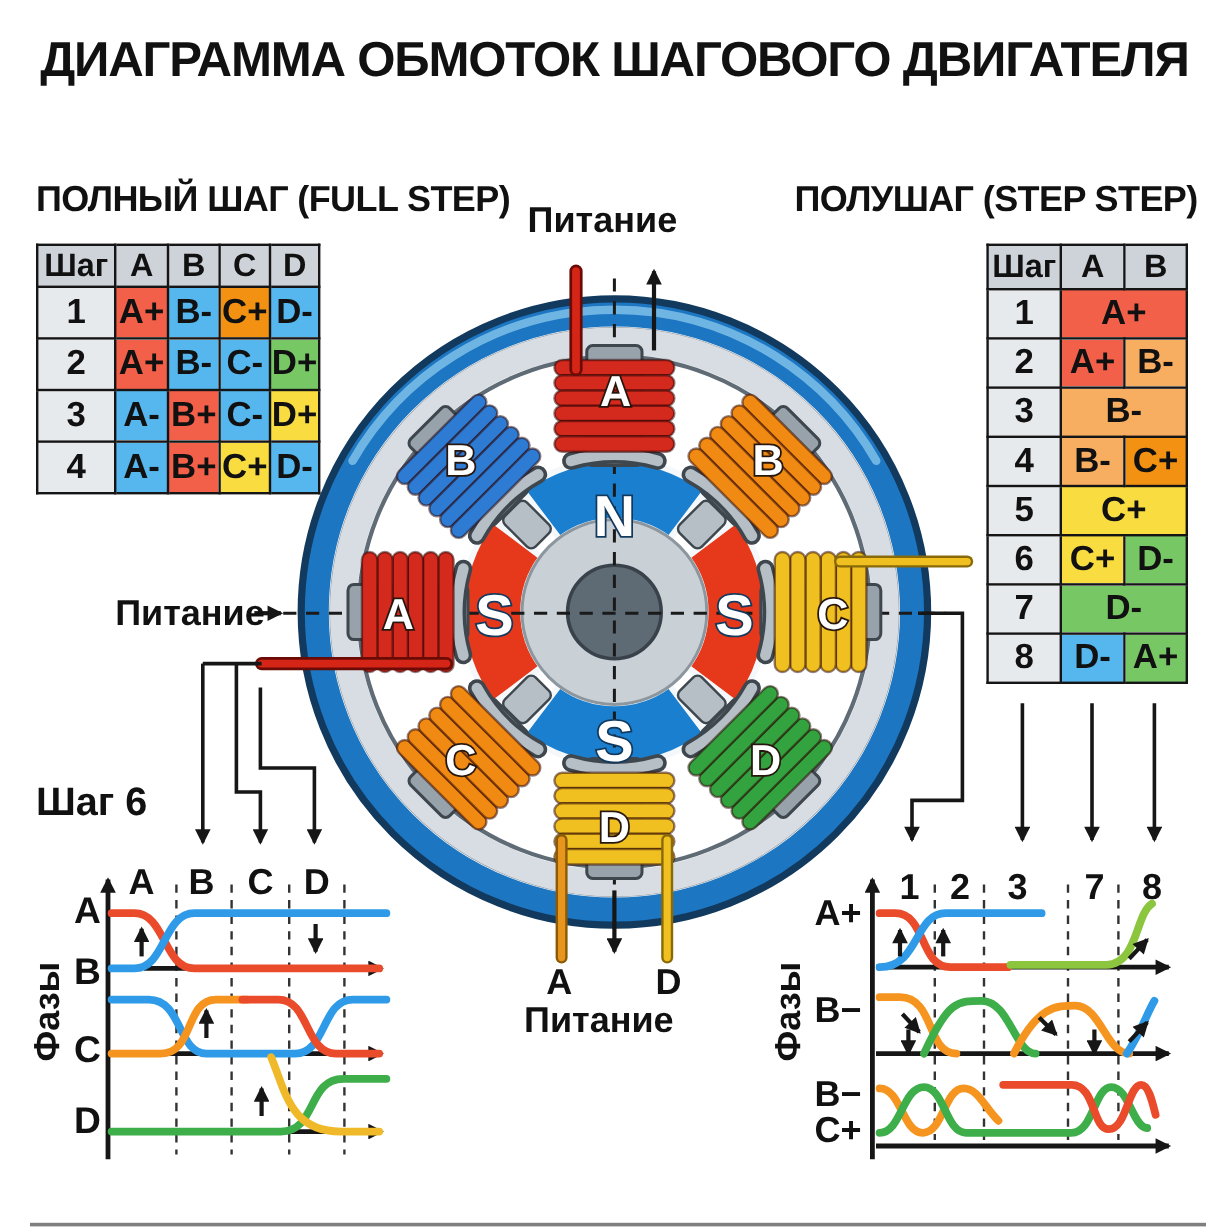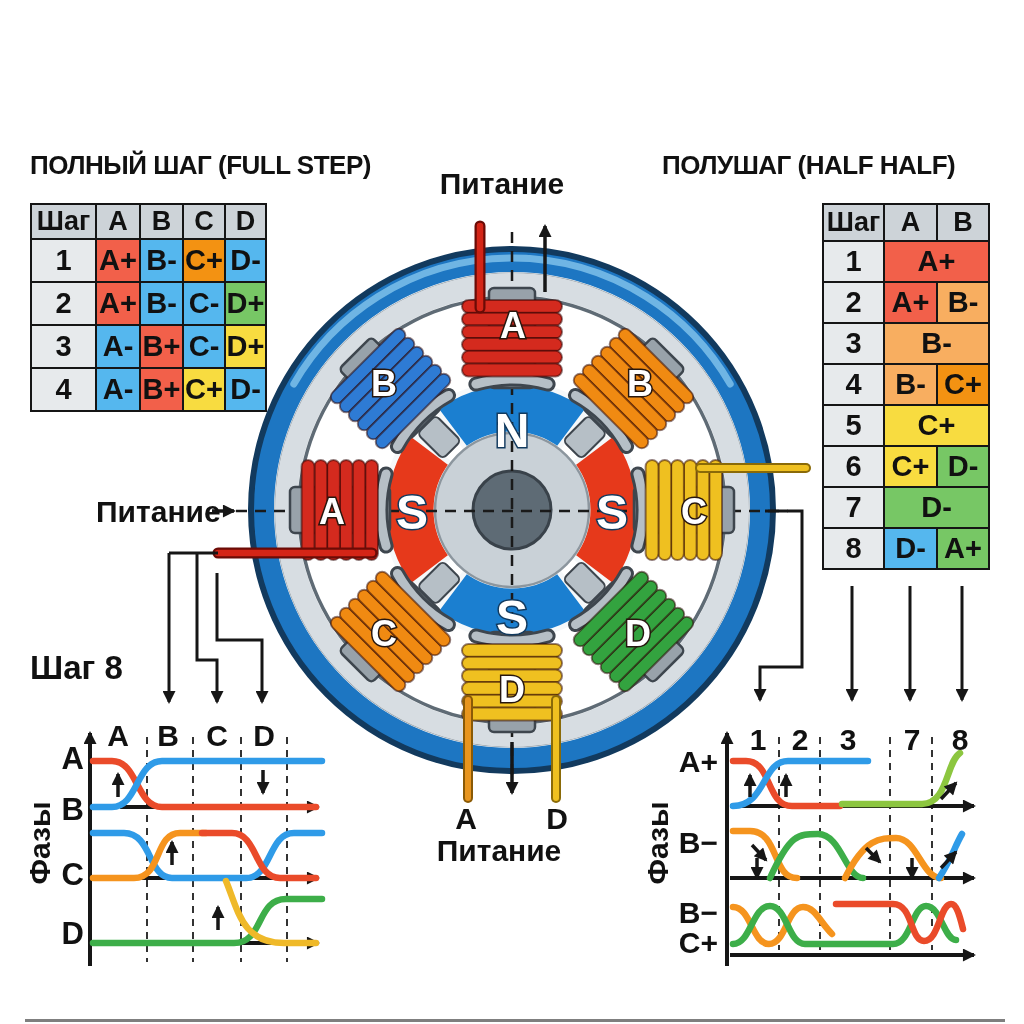--- a/index.html
+++ b/index.html
@@ -5,21 +5,21 @@
   html,body{margin:0;padding:0;background:#fff;}
   #stage{position:relative;width:1024px;height:1024px;background:#ffffff;overflow:hidden;
          font-family:"Liberation Sans","DejaVu Sans",sans-serif;color:#111;}
   .abs{position:absolute;white-space:nowrap;font-weight:bold;color:#111;}
   .cx{transform:translateX(-50%);}
   .cxy{transform:translate(-50%,-50%);}
   .rr{transform:translate(-100%,-50%);}
   .rot{transform:translate(-50%,-50%) rotate(-90deg);}
   .ttl1{font-size:41px;letter-spacing:-1px;}
   .ttl2{font-size:37px;letter-spacing:-1px;}
-  .hd{font-size:26px;letter-spacing:-0.5px;}
+  .hd{font-size:30px;letter-spacing:-0.5px;}
   .lab30{font-size:30px;}
   .lab31{font-size:31px;}
   .lab33{font-size:33px;}
   table{border-collapse:collapse;table-layout:fixed;position:absolute;}
   td,th{border:2.5px solid #151515;text-align:center;vertical-align:middle;
         font-weight:bold;padding:0;overflow:hidden;}
   #fullStepTable{left:30px;top:203px;width:235px;}
   #fullStepTable th{height:33px;font-size:27px;background:#CDD3D8;}
   #fullStepTable td{height:41px;font-size:29px;}
   #halfStepTable{left:822px;top:203px;width:166px;}
@@ -228,32 +228,33 @@
       <path d="M866,848 L880,862" marker-end="url(#ah)"></path>
       <path d="M941,868 L956,852" marker-end="url(#ah)"></path>
       <path d="M757,858 V878" marker-end="url(#ah)"></path>
       <path d="M912,858 V878" marker-end="url(#ah)"></path>
     </g>
   </g>
 
   <rect x="25" y="1019" width="980" height="3" fill="#3a3a3a" opacity="0.65"></rect>
 </svg>
 
+<div class="abs cx ttl1" style="left:512px;top:26px;">ДИАГРАММА ОБМОТОК ШАГОВОГО ДВИГАТЕЛЯ</div>
 
 <div class="abs hd" style="left:30px;top:150px;">ПОЛНЫЙ ШАГ (FULL STEP)</div>
-<div class="abs hd" style="left:662px;top:150px;">ПОЛУШАГ (HALF HALF)</div>
+<div class="abs hd" style="left:662px;top:150px;">ПОЛУШАГ (STEP STEP)</div>
 
 <div class="abs cx lab30" style="left:502px;top:167px;">Питание</div>
 <div class="abs lab30" style="left:96px;top:495px;">Питание</div>
 <div class="abs cx lab30" style="left:499px;top:834px;">Питание</div>
 
 <div class="abs cx lab30" style="left:466px;top:802px;">A</div>
 <div class="abs cx lab30" style="left:557px;top:802px;">D</div>
 
-<div class="abs lab33" style="left:30px;top:649px;">Шаг 8</div>
+<div class="abs lab33" style="left:30px;top:649px;">Шаг 6</div>
 
 <div class="abs rot lab30" style="left:40px;top:843px;">Фазы</div>
 <div class="abs rot lab30" style="left:658px;top:843px;">Фазы</div>
 
 <div class="abs rr lab31" style="left:84px;top:759px;">A</div>
 <div class="abs rr lab31" style="left:84px;top:810px;">B</div>
 <div class="abs rr lab31" style="left:84px;top:875px;">C</div>
 <div class="abs rr lab31" style="left:84px;top:934px;">D</div>
 
 <div class="abs cxy lab30" style="left:118px;top:736px;">A</div>

